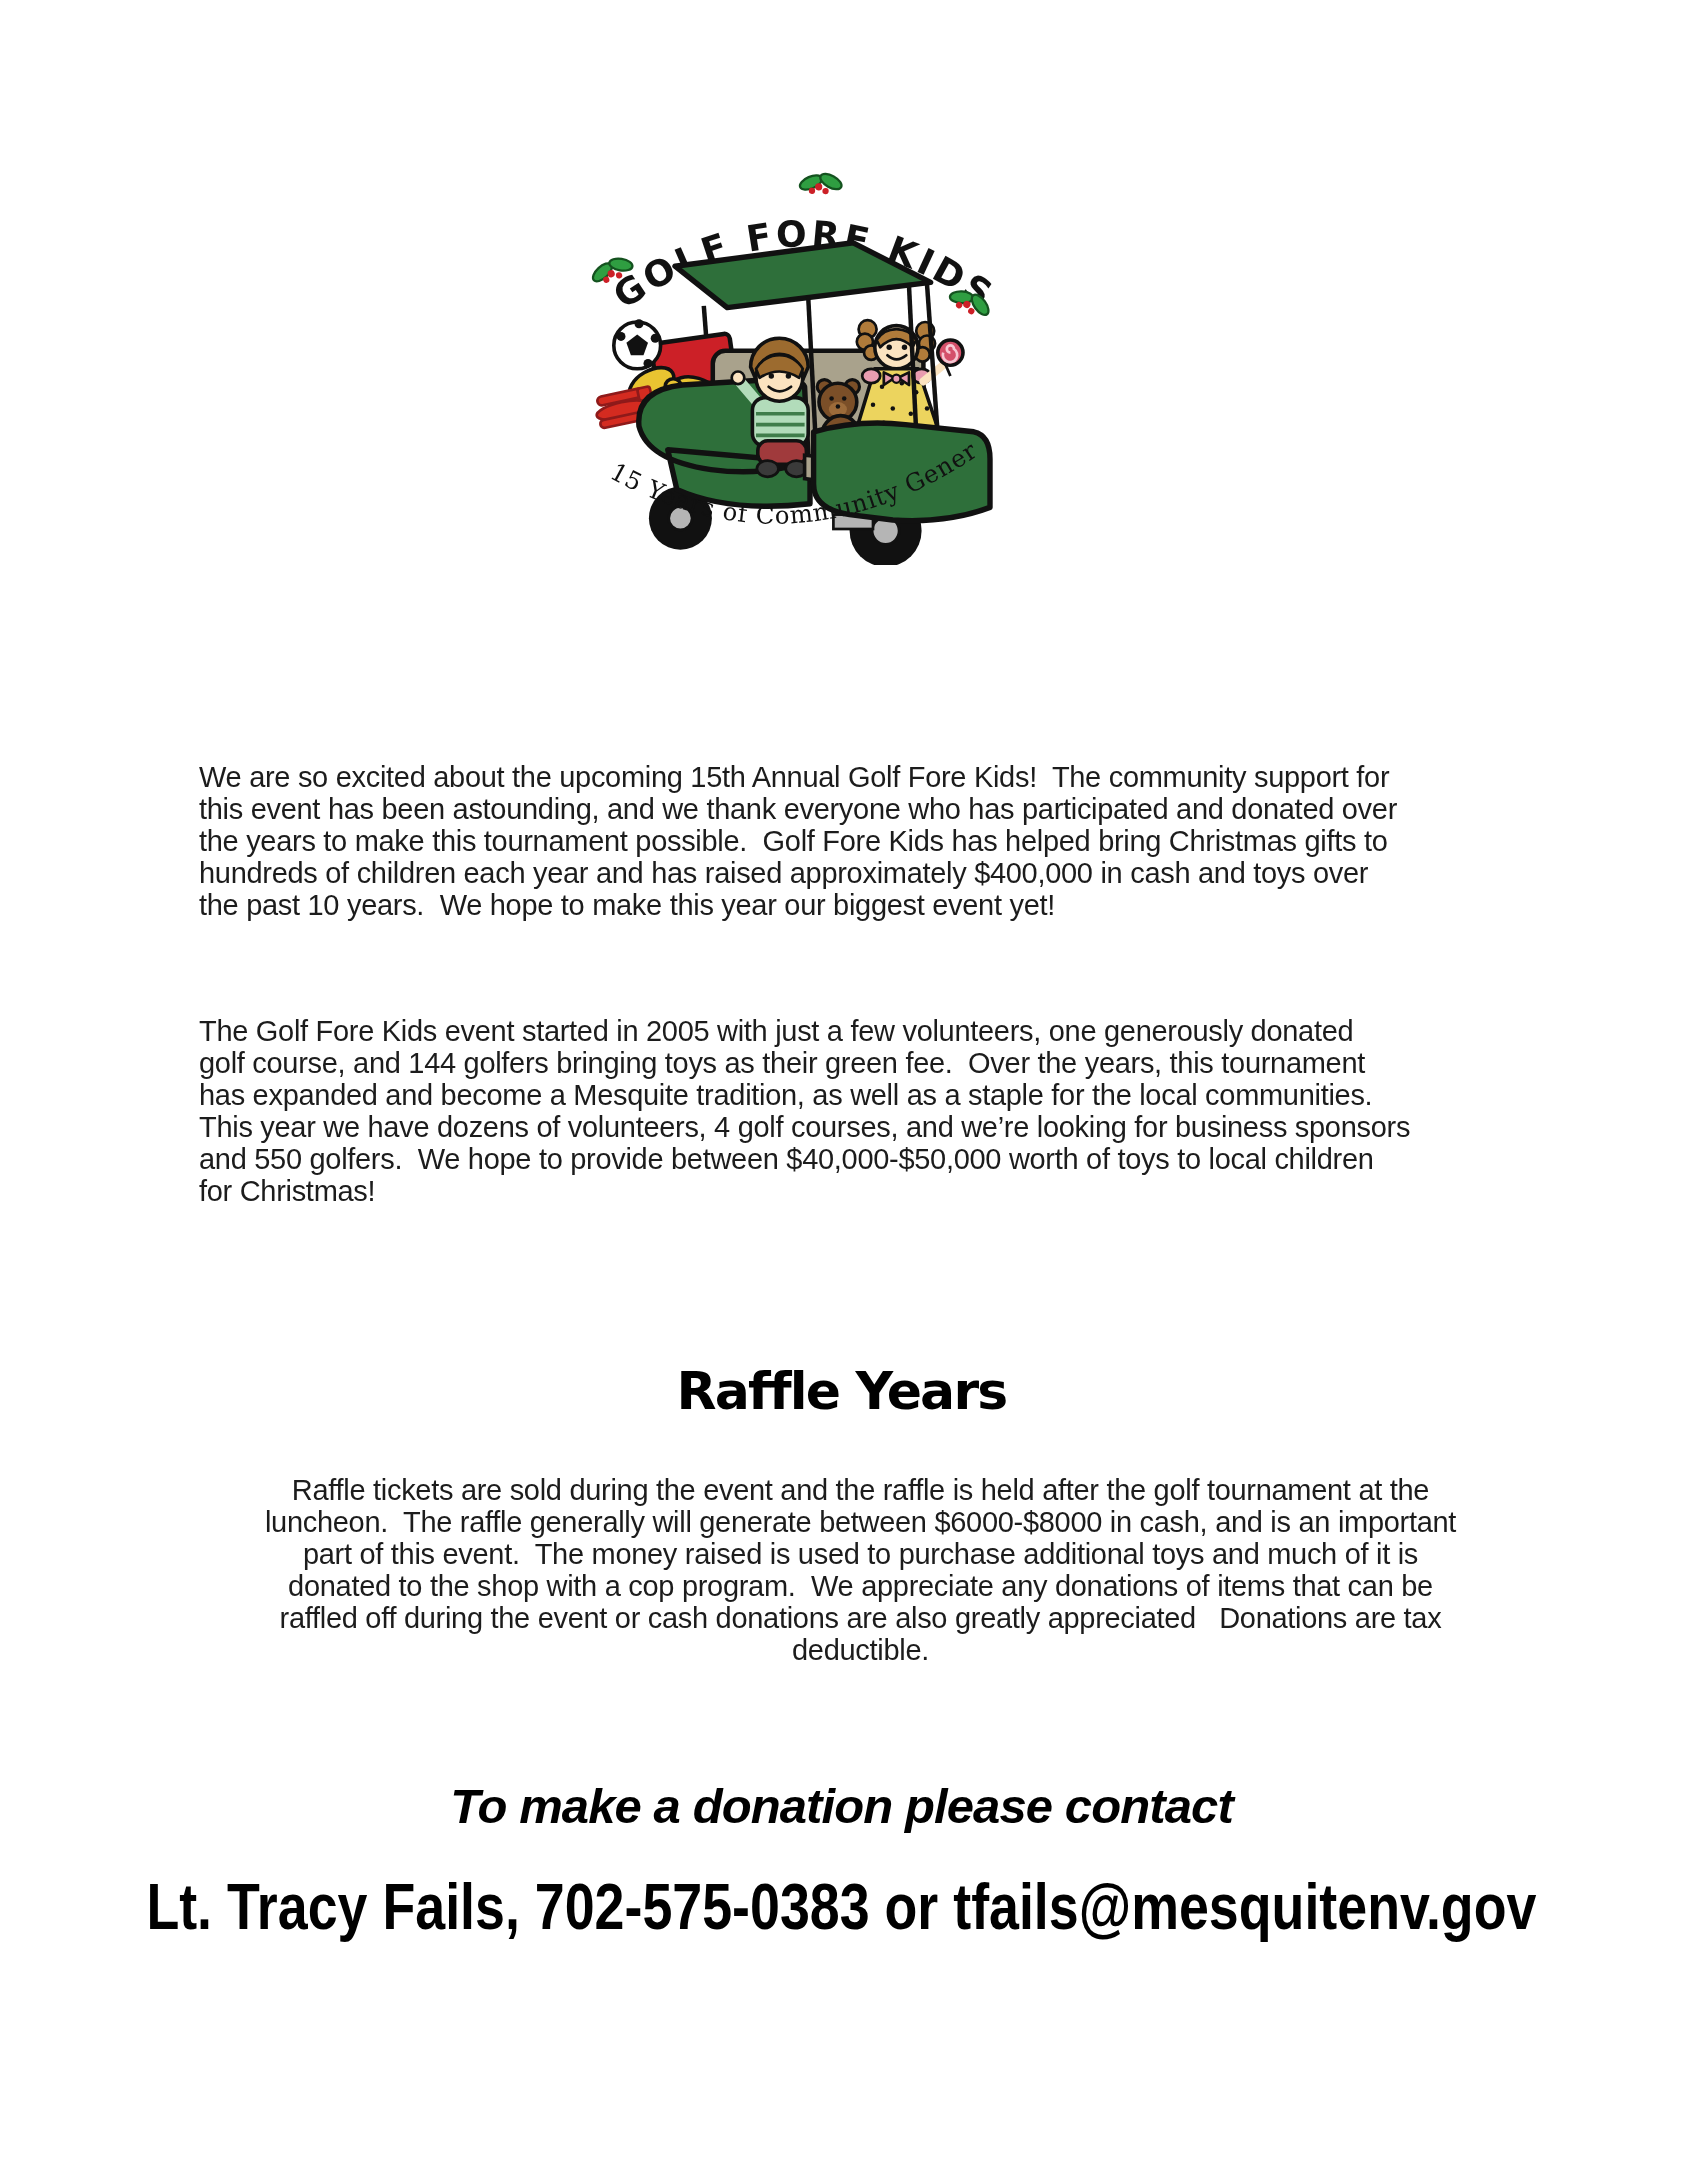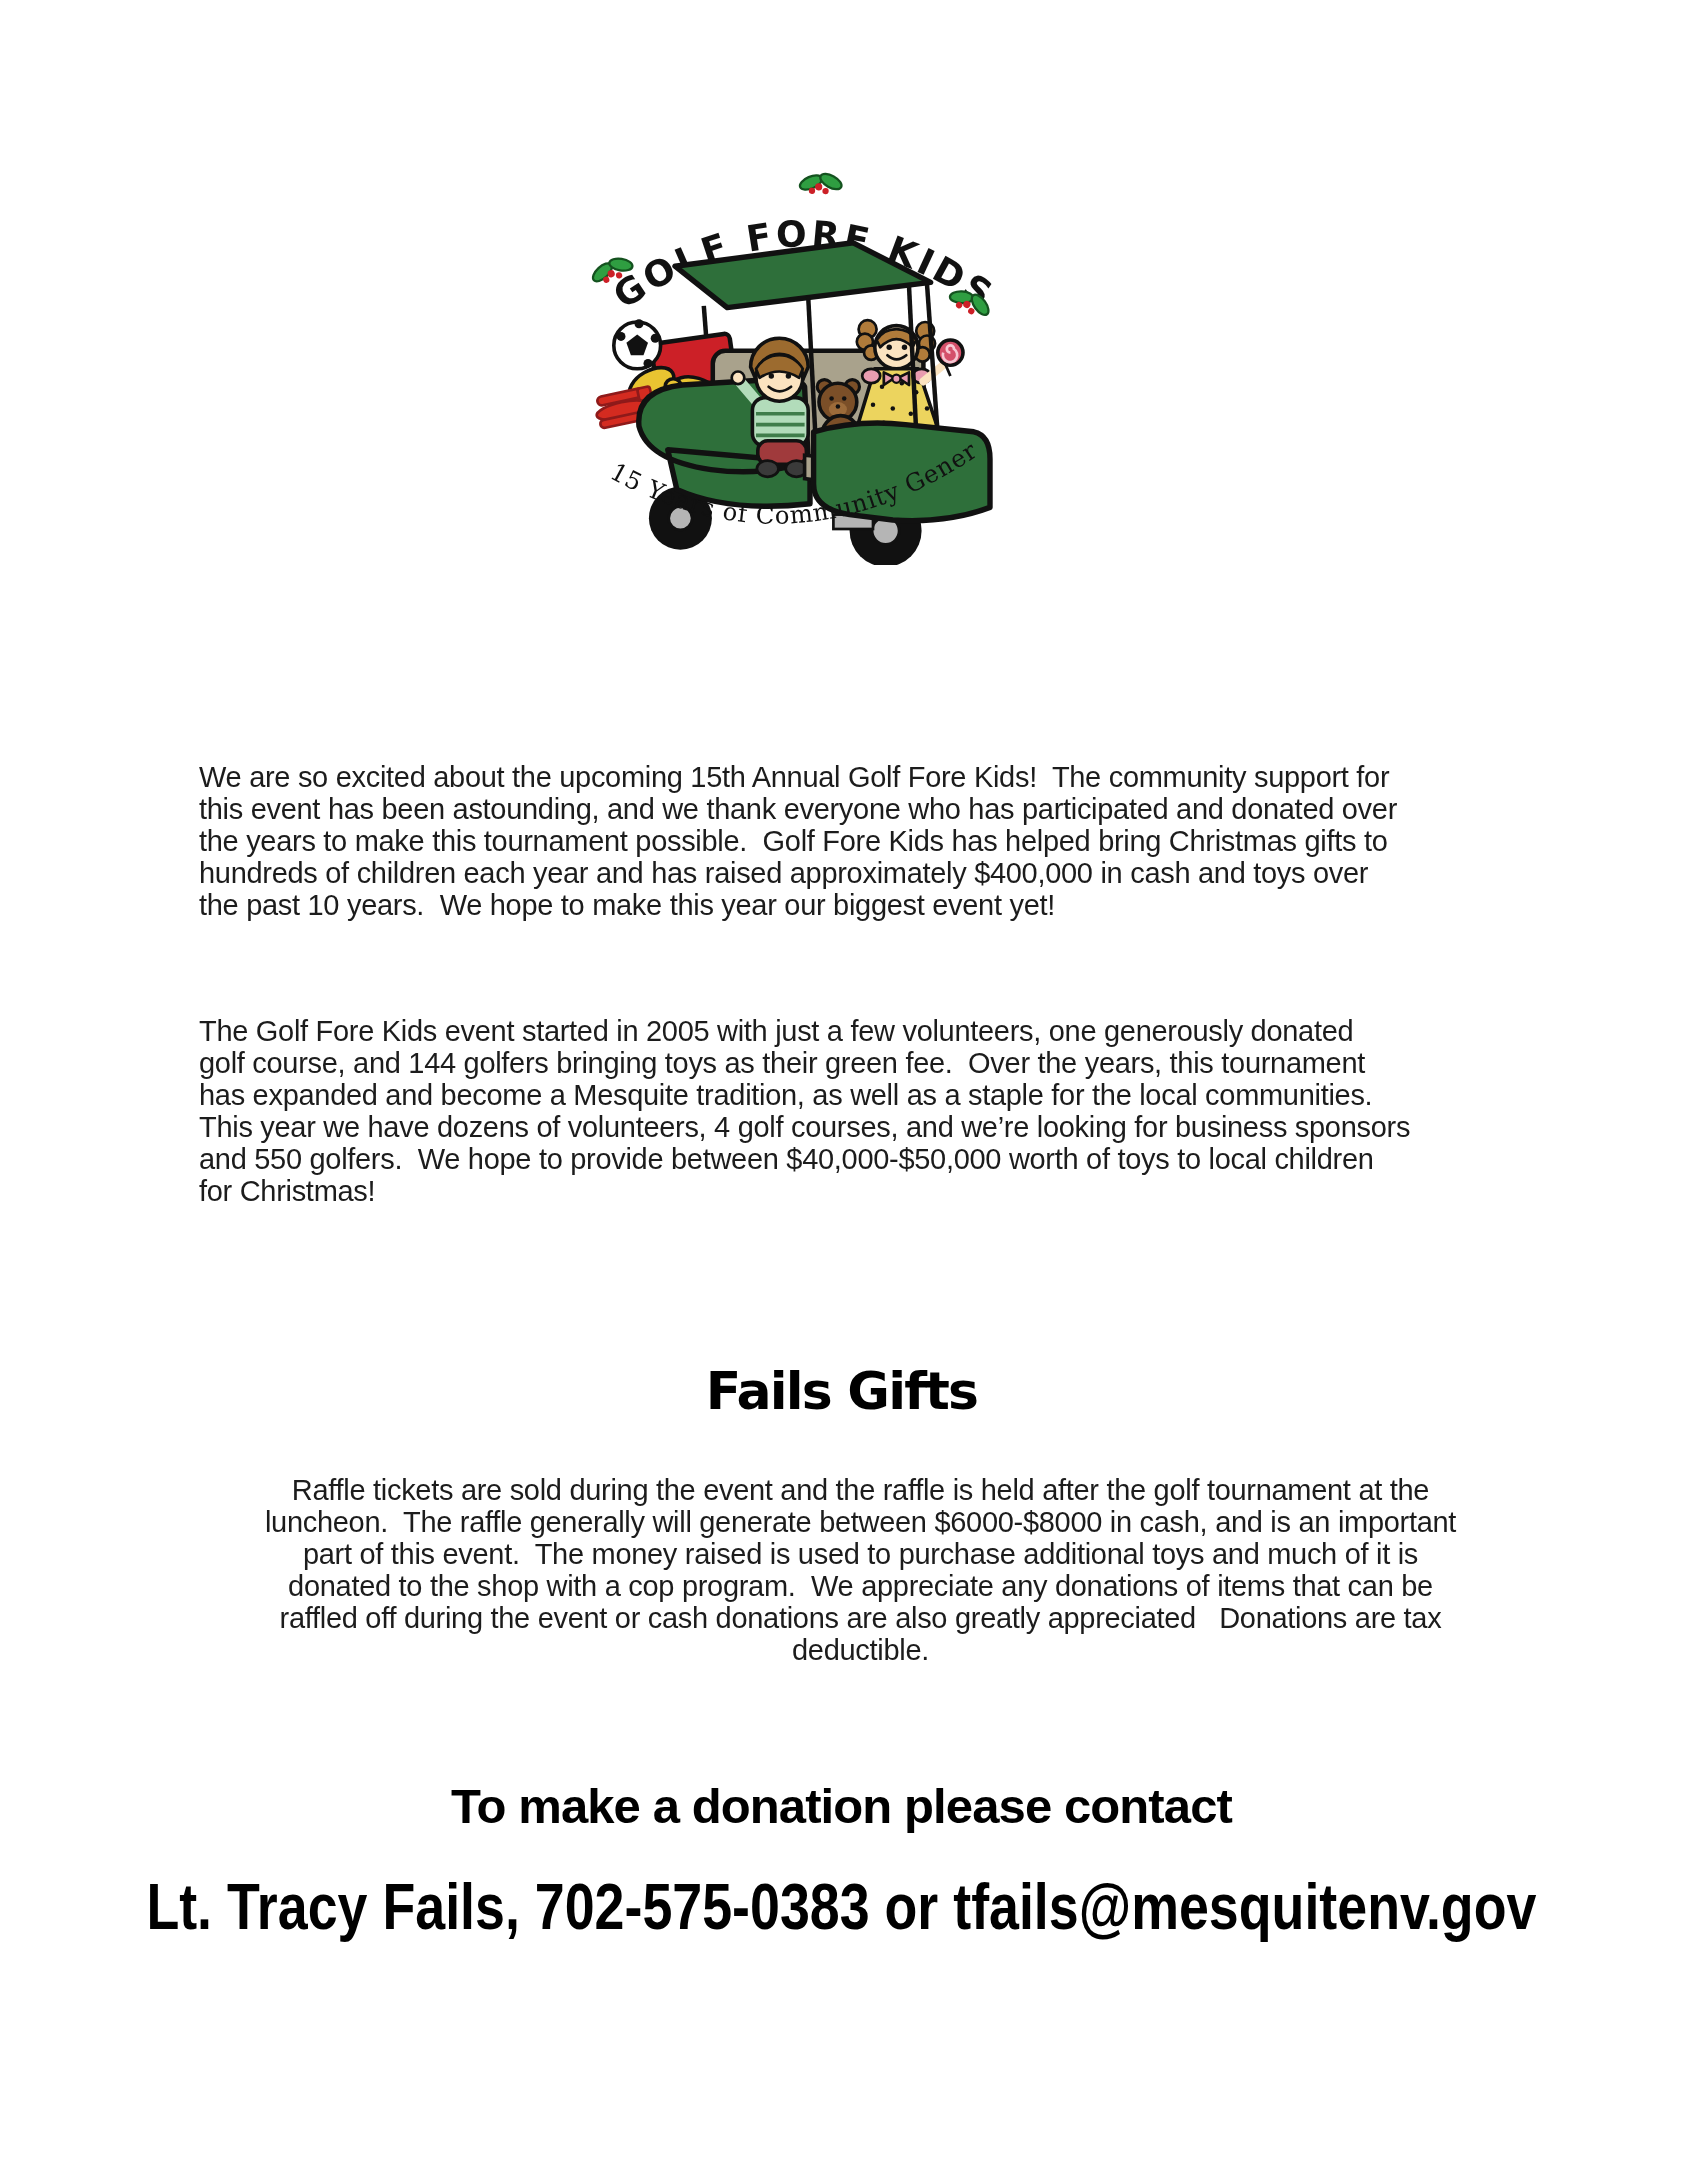--- a/index.html
+++ b/index.html
@@ -44,20 +44,21 @@
     font-family: "DejaVu Sans", sans-serif;
     font-size: 52px;
     font-weight: 800;
     letter-spacing: -1.8px;
   }
   .donation-heading {
     top: 1778px;
     font-size: 49px;
     font-weight: bold;
     letter-spacing: -0.9px;
+    font-style: italic;
   }
   .contact-heading {
     top: 1870px;
     font-size: 64px;
     font-weight: bold;
   }
   .contact-heading .squeeze {
     display: inline-block;
     transform: scaleX(0.84);
     transform-origin: center;
@@ -218,21 +219,21 @@
 hundreds of children each year and has raised approximately $400,000 in cash and toys over
 the past 10 years.  We hope to make this year our biggest event yet!</div>
 
   <div class="body-text p2">The Golf Fore Kids event started in 2005 with just a few volunteers, one generously donated
 golf course, and 144 golfers bringing toys as their green fee.  Over the years, this tournament
 has expanded and become a Mesquite tradition, as well as a staple for the local communities.
 This year we have dozens of volunteers, 4 golf courses, and we’re looking for business sponsors
 and 550 golfers.  We hope to provide between $40,000-$50,000 worth of toys to local children
 for Christmas!</div>
 
-  <div class="center-heading raffle-heading">Fails Gifts</div>
+  <div class="center-heading raffle-heading">Raffle Years</div>
 
   <div class="body-text p3">Raffle tickets are sold during the event and the raffle is held after the golf tournament at the
 luncheon.  The raffle generally will generate between $6000-$8000 in cash, and is an important
 part of this event.  The money raised is used to purchase additional toys and much of it is
 donated to the shop with a cop program.  We appreciate any donations of items that can be
 raffled off during the event or cash donations are also greatly appreciated   Donations are tax
 deductible.</div>
 
   <div class="center-heading donation-heading">To make a donation please contact</div>
 

